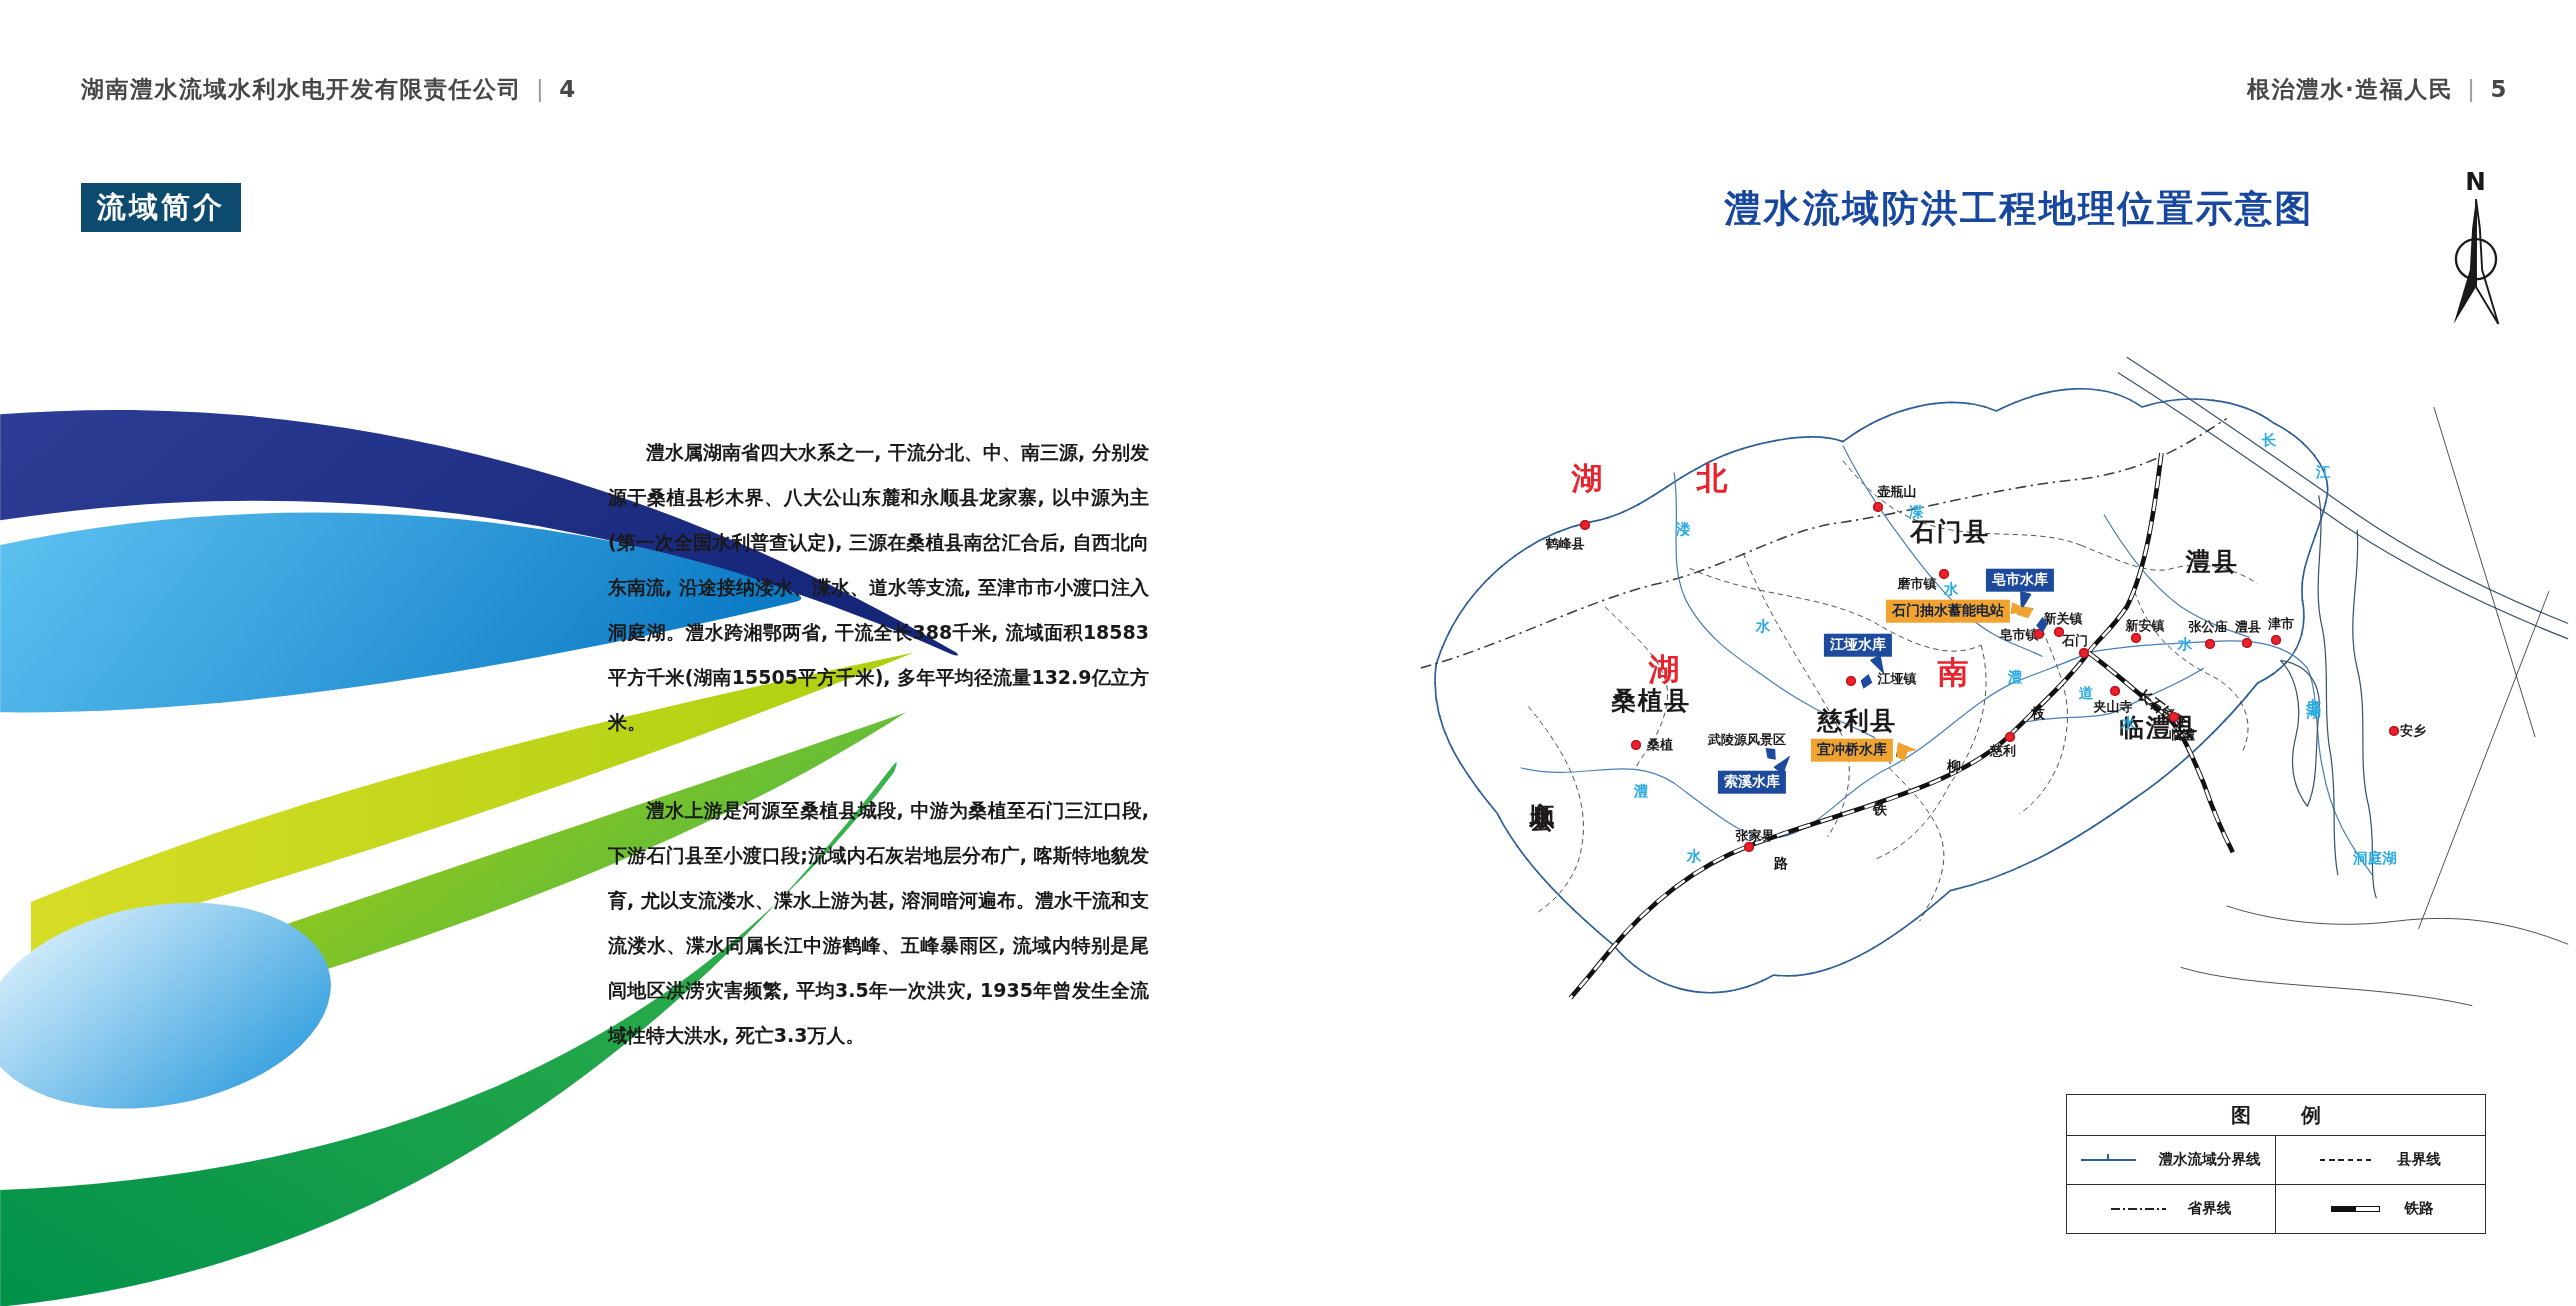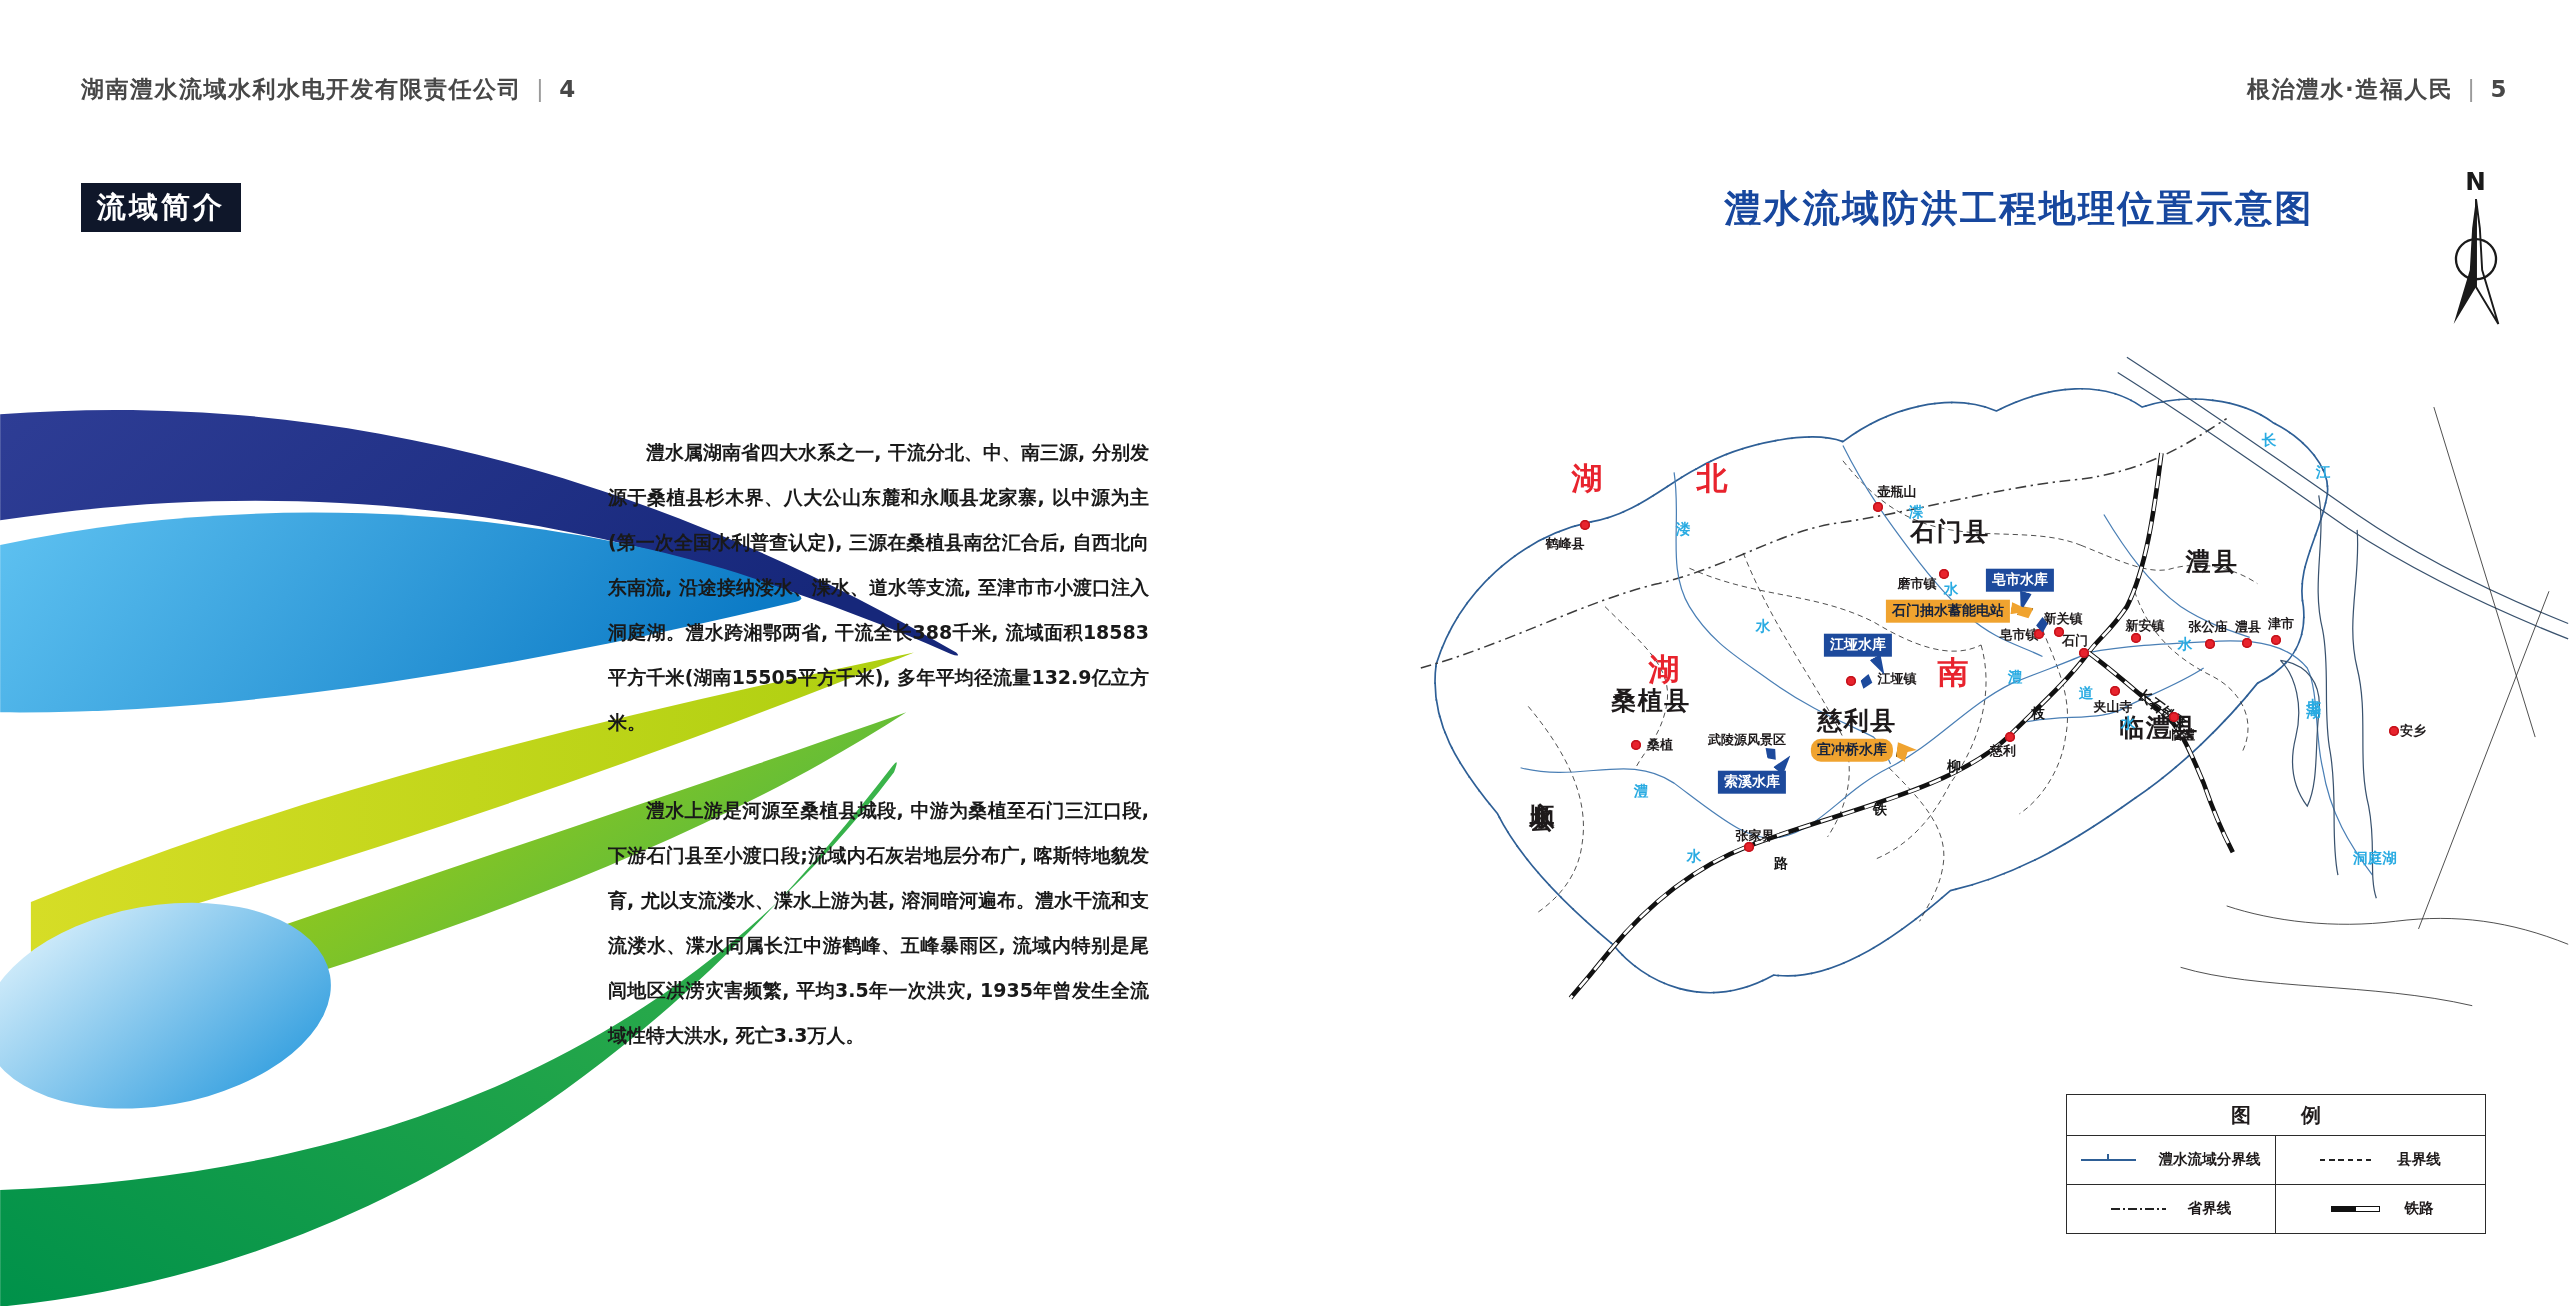--- a/index.html
+++ b/index.html
@@ -4,21 +4,21 @@
 <style>
   html,body{margin:0;padding:0;}
   body{width:2576px;height:1306px;background:#ffffff;position:relative;overflow:hidden;
        font-family:"DejaVu Sans","Liberation Sans",sans-serif;}
   
   .hdr{position:absolute;top:74px;font-size:23px;font-weight:bold;color:#474747;letter-spacing:1.5px;white-space:nowrap;}
   .hdr .sep{color:#9a9a9a;font-weight:normal;margin:0 14px;}
   #hdr-left{left:81px;}
   #hdr-right{right:68px;}
   
-  #section-title{position:absolute;left:81px;top:183px;width:160px;height:49px;background:#0f172a;
+  #section-title{position:absolute;left:81px;top:183px;width:160px;height:49px;background:#0c4a6e;
     color:#fff;font-size:29px;font-weight:bold;display:flex;align-items:center;justify-content:center;letter-spacing:3.1px;}
   
   #body-text{position:absolute;left:608px;top:430px;width:541px;color:#191919;
     font-size:19px;line-height:45px;font-weight:bold;text-align:justify;}
   #body-text p{margin:0 0 43px 0;text-indent:2em;}
   
   #logo{position:absolute;left:0;top:399px;width:1014px;height:910px;}
   
   #map-title{position:absolute;left:1612px;top:184px;width:814px;text-align:center;
     color:#17479e;font-size:37px;font-weight:bold;letter-spacing:2.3px;}
@@ -266,21 +266,21 @@
       <div class="dam orange" style="left: 483px; top: 407px; transform: rotate(0deg);"></div>
       <div class="tail blue" style="left: 462px; top: 313px; transform: rotate(62deg);"></div>
       <div class="mlabel callout blue" style="left: 445px; top: 307px;">江垭水库</div>
       <div class="tail blue" style="left: 613px; top: 248px; transform: rotate(105deg);"></div>
       <div class="mlabel callout blue" style="left: 607px; top: 242px;">皂市水库</div>
       <div class="tail blue" style="left: 365px; top: 427px; transform: rotate(-52deg);"></div>
       <div class="mlabel callout blue" style="left: 339px; top: 444px;">索溪水库</div>
       <div class="tail orange" style="left: 598px; top: 264px; transform: rotate(8deg);"></div>
       <div class="mlabel callout orange" style="left: 535px; top: 273px;">石门抽水蓄能电站</div>
       <div class="tail orange" style="left: 484px; top: 404px; transform: rotate(5deg);"></div>
-      <div class="mlabel callout orange" style="left: 439px; top: 412px; border-radius: 10px;">宜冲桥水库</div>
+      <div class="mlabel callout orange" style="left: 439px; top: 412px;">宜冲桥水库</div>
     </div>
 
   <div id="legend">
     <div class="ltitle">图 例</div>
     <div class="grid" id="legend-grid">
         <div class="cell">
           <span class="sym sym-basin"></span>
           <span>澧水流域分界线</span>
         </div>
         <div class="cell">

